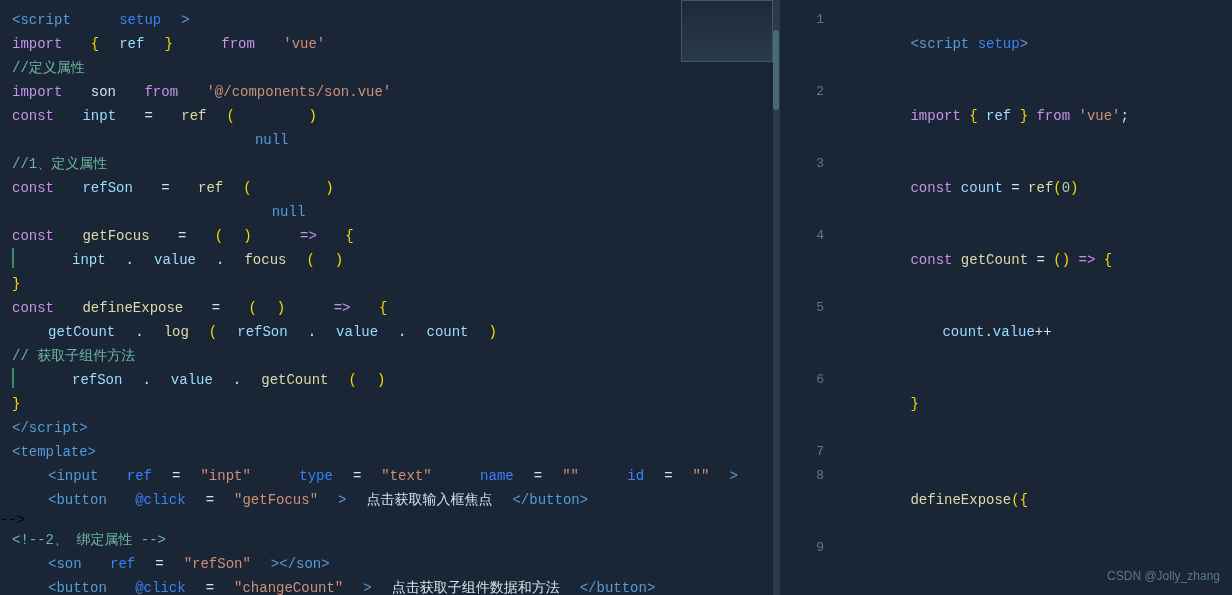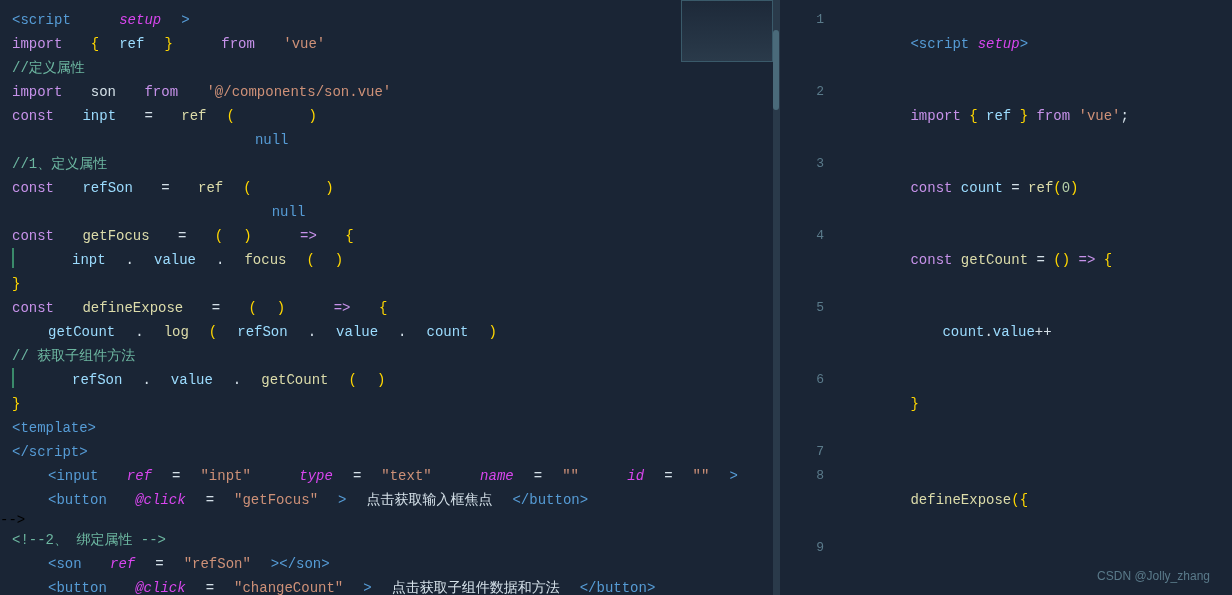--- a/index.html
+++ b/index.html
@@ -56,21 +56,21 @@
 
     
     .c-white { color: #d4e0e8; }
     .c-tag { color: #569cd6; }
     .c-keyword { color: #c792ea; }
     .c-string { color: #ce9178; }
     .c-comment { color: #6cb6a0; }
     .c-paren { color: #ffd700; }
     .c-brace { color: #ffd700; }
     .c-arrow { color: #c792ea; }
-    .c-attr { color: #d946ef; font-style: italic; }
+    .c-attr { color: #3b82f6; }
     .c-attr-val { color: #ce9178; }
     .c-null { color: #569cd6; margin-top: 24px; }
     .c-number { color: #b5cea8; }
     .c-operator { color: #d4e0e8; }
     .c-yellow { color: #dcdcaa; }
     .c-light-blue { color: #9cdcfe; }
     .scrollbar-thumb {
       position: absolute;
       top: 30px;
       width: 6px;
@@ -84,21 +84,21 @@
       right: 0;
       top: 0;
       width: 6px;
       height: 595px;
       background: #2a3a4a;
     }
 
     .csdn-watermark {
       position: absolute;
       bottom: 12px;
-      right: 22px;
+      right: 12px;
       color: #5a7a8a;
       font-size: 12px;
       font-family: Arial, sans-serif;
     }
 
     .indent1 { display: inline-block; width: 16px; }
     .indent2 { display: inline-block; width: 32px; }
     .indent3 { display: inline-block; width: 48px; }
   </style>
 </head>
@@ -182,26 +182,26 @@
       <span style="border-left:2px solid #3a8a6a;display:inline-block;width:2px;height:20px;vertical-align:middle;margin-right:2px;"></span><span class="indent1"></span><span class="c-light-blue">refSon</span><span class="c-operator">.</span><span class="c-light-blue">value</span><span class="c-operator">.</span><span class="c-yellow">getCount</span><span class="c-paren">(</span><span class="c-paren">)</span>
     </div>
 
     
     <div class="code-line">
       <span class="c-brace">}</span>
     </div>
 
     
     <div class="code-line">
+      <span class="c-tag">&lt;/script&gt;</span>
+    </div>
+
+    
+    <div class="code-line">
       <span class="c-tag">&lt;template&gt;</span>
-    </div>
-
-    
-    <div class="code-line">
-      <span class="c-tag">&lt;/script&gt;</span>
     </div>
 
     
     <div class="code-line">
       <span class="indent1"></span><span class="c-tag">&lt;input </span><span class="c-attr">ref</span><span class="c-operator">=</span><span class="c-attr-val">"inpt"</span><span class="c-white"> </span><span class="c-attr">type</span><span class="c-operator">=</span><span class="c-attr-val">"text"</span><span class="c-white"> </span><span class="c-attr">name</span><span class="c-operator">=</span><span class="c-attr-val">""</span><span class="c-white"> </span><span class="c-attr">id</span><span class="c-operator">=</span><span class="c-attr-val">""</span><span class="c-tag">&gt;</span>
     </div>
 
     
     <div class="code-line">
       <span class="indent1"></span><span class="c-tag">&lt;button </span><span class="c-attr">@click</span><span class="c-operator">=</span><span class="c-attr-val">"getFocus"</span><span class="c-tag">&gt;</span><span class="c-white">点击获取输入框焦点</span><span class="c-tag">&lt;/button&gt;</span>

